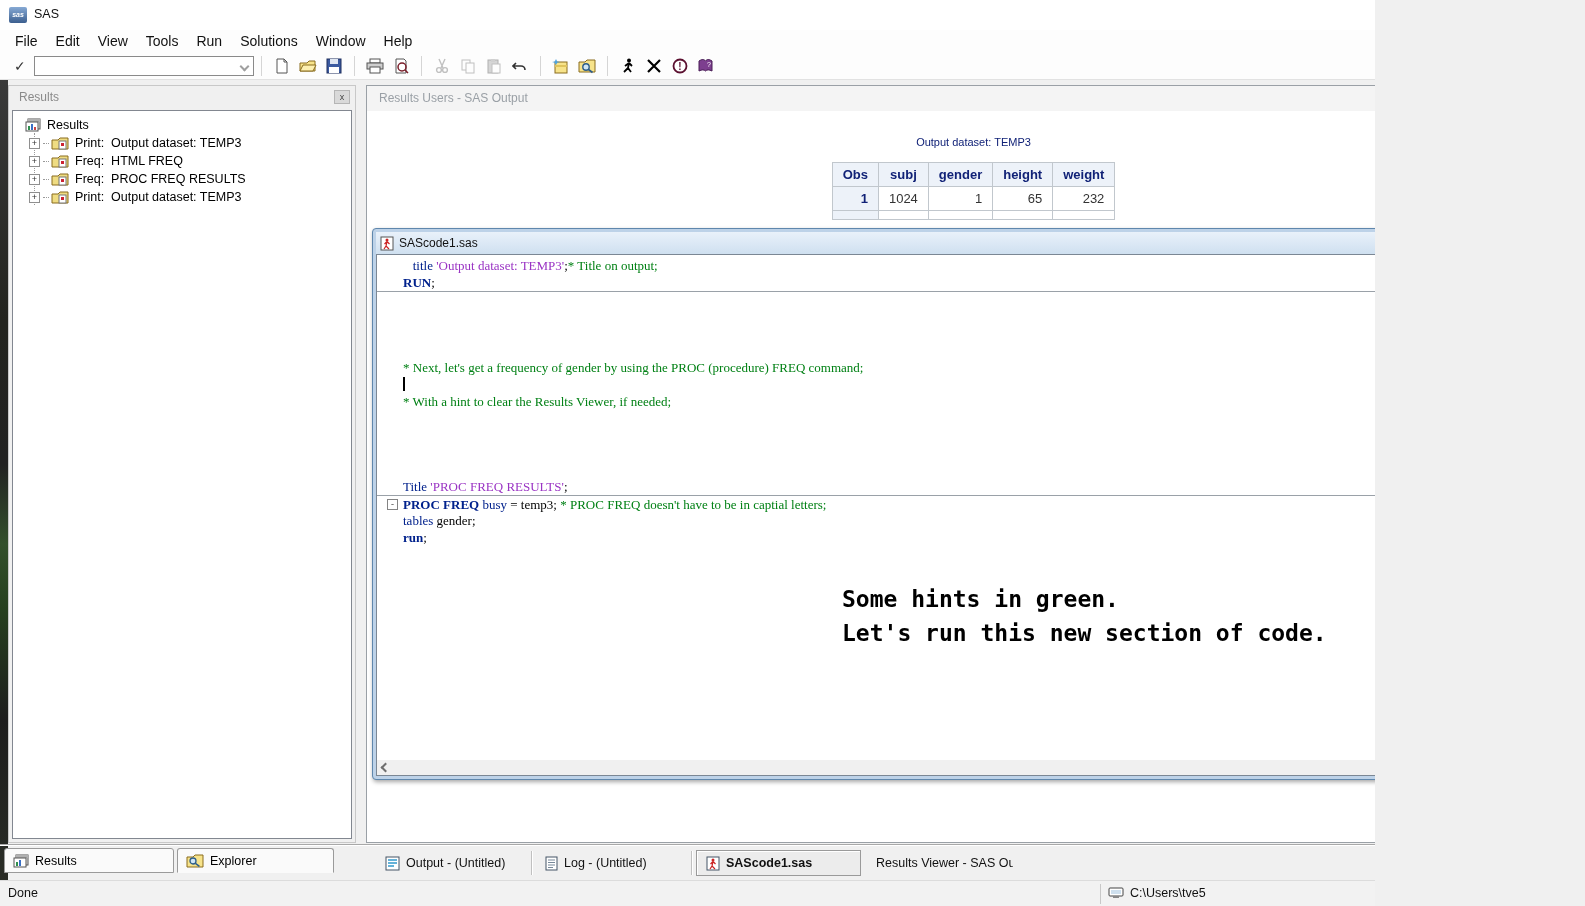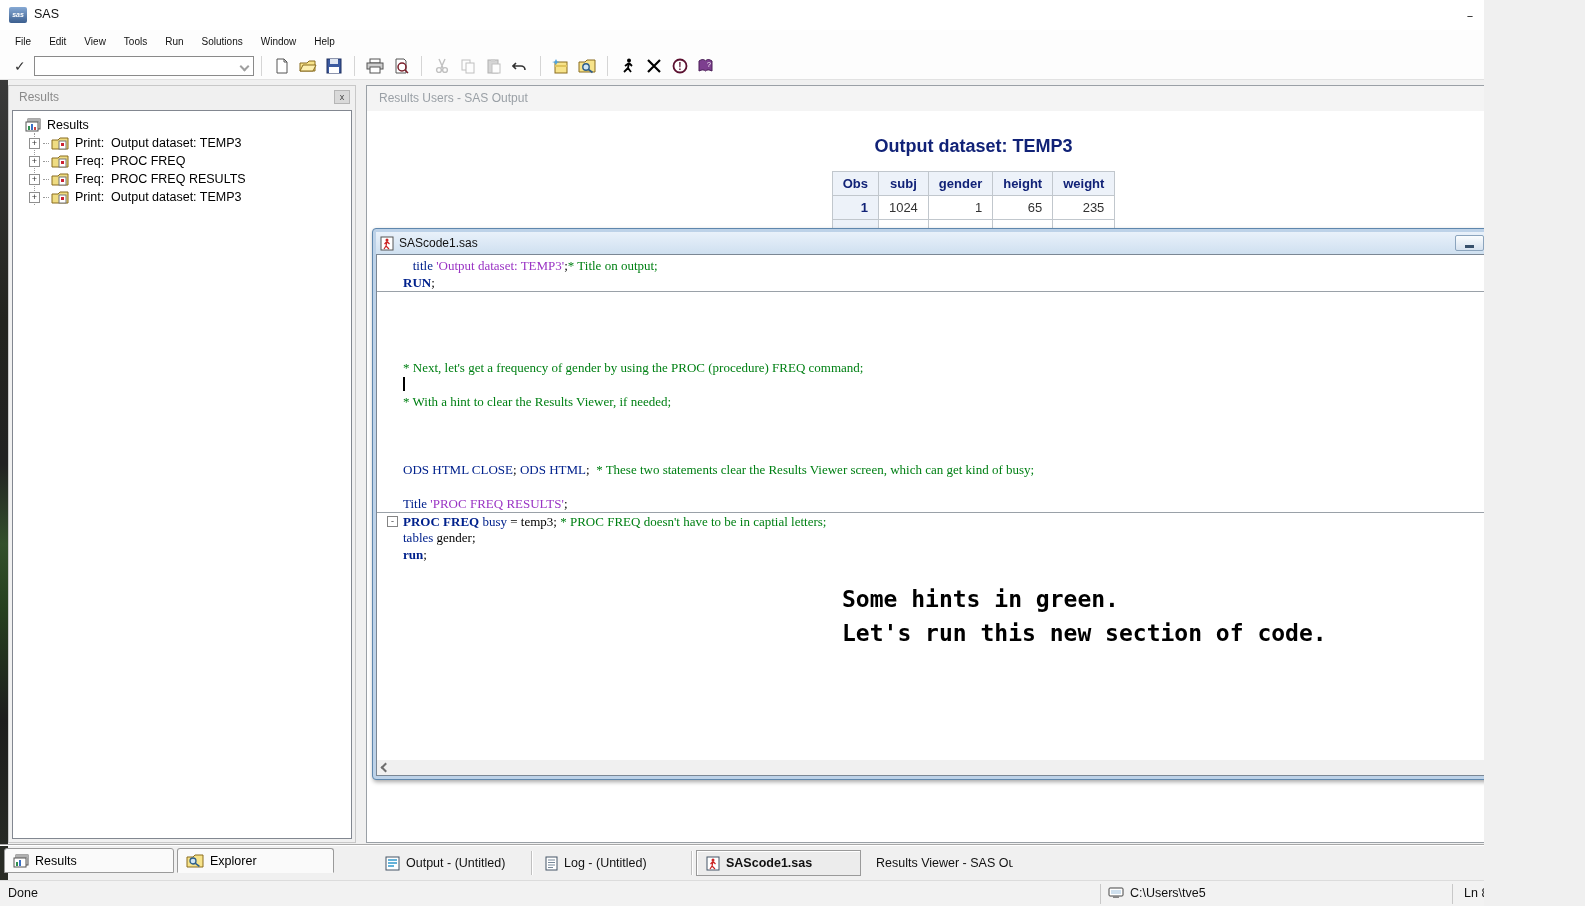--- a/index.html
+++ b/index.html
@@ -1,33 +1,33 @@
 <!DOCTYPE html>
 <html style="--kw: #00218c; --com: #008014; --str: #9a34c4; --head: #112277; --thbg: #edf2f9; --closebg: #d35240;"><head>
 <meta charset="utf-8">
 <style>
   * { margin:0; padding:0; box-sizing:border-box; }
   html,body { width:1585px; height:906px; overflow:hidden; background:#f0f0f0;
               font-family:"Liberation Sans", sans-serif; }
-  .app { position:relative; width:1484px; height:906px; background:#f0abfc; overflow:hidden; }
+  .app { position:relative; width:1375px; height:906px; background:#f0abfc; overflow:hidden; }
 
   
   .titlebar { position:absolute; left:0; top:0; width:1585px; height:30px; background:#ffffff; }
   .sas-logo { position:absolute; left:9px; top:7px; width:18px; height:16px; border-radius:2px;
               background:linear-gradient(#86a9d4,#3c5f8f); color:#fff; font-size:7px; font-style:italic;
               font-weight:bold; text-align:center; line-height:16px; }
   .app-title { position:absolute; left:34px; top:7px; font-size:12.5px; color:#111; }
   .win-controls { position:absolute; right:0; top:0; height:30px; display:flex; }
   .win-btn { width:46px; height:30px; display:flex; align-items:center; justify-content:center;
              font-size:13px; color:#222; font-family:"DejaVu Sans", sans-serif; }
 
   
   .menubar { position:absolute; left:0; top:30px; width:1585px; height:22px; background:#fdfdfd;
              display:flex; align-items:center; padding-left:6px; }
-  .menu-item { padding:2px 9px; font-size:10px; color:#111; }
+  .menu-item { padding:2px 9px; font-size:14px; color:#111; }
 
   
   .toolbar { position:absolute; left:0; top:52px; width:1585px; height:28px; background:#fdfdfd;
              border-bottom:1px solid #e2e2e2; display:flex; align-items:center; }
   .tb-check { margin:0 8px 0 14px; color:#333; font-size:14px; }
   .combo { position:relative; width:220px; height:20px; border:1px solid #8a8a8a; background:#fff; }
   .combo input { position:absolute; left:2px; top:1px; width:198px; height:16px; border:none; outline:none;
                  font-size:12px; font-family:"Liberation Sans",sans-serif; }
   .combo .chev { position:absolute; right:5px; top:6px; }
   .tb-sep { width:1px; height:20px; border-left:1px solid #d5d5d5; margin:0 7px; }
@@ -74,21 +74,21 @@
           border-radius:3px 3px 0 0; display:flex; align-items:center; padding-left:8px; font-size:12.5px; gap:6px; }
   .ltab.results { left:4px; width:170px; }
   .ltab.explorer { left:177px; width:157px; border-bottom-color:#fafafa; }
 
   
   .rv-window { position:absolute; left:366px; top:5px; width:1215px; height:758px;
                border:1px solid #9aa0a6; background:#fff; }
   .rv-titlebar { position:absolute; left:0; top:0; width:100%; height:25px; background:#f4f4f4;
                  color:#9aa0a6; font-size:12px; line-height:25px; padding-left:12px; }
   .rv-content { position:absolute; left:0; top:25px; right:0; bottom:0; background:#fff; overflow:hidden; }
-  .rv-heading { margin-top:25px; text-align:center; color:var(--head,#112277); font-weight:bold; font-size:18px; }
+  .rv-heading { margin-top:25px; text-align:center; color:var(--head,#112277); font-weight:normal; font-size:11px; }
   .sas-table { margin:14px auto 0 auto; border-collapse:collapse; font-size:13px; }
   .sas-table th { background:var(--thbg,#edf2f9); color:var(--head,#112277); font-weight:bold;
                   border:1px solid #c1c7cd; padding:4px 10px; text-align:center; }
   .sas-table td { border:1px solid #c1c7cd; padding:4px 10px; text-align:right; color:#333; min-width:30px; }
   .sas-table td.obs { background:var(--thbg,#edf2f9); color:var(--head,#112277); font-weight:bold; }
   .sas-table tr.partial td { padding:0; height:9px; }
   .rv-vscroll { position:absolute; right:1px; top:26px; width:18px; bottom:1px; background:#fafafa; }
   .rv-vscroll .arr { position:absolute; left:4px; }
   .rv-vscroll .arr.top { top:7px; }
   .rv-vscroll .arr.bot { bottom:7px; }
@@ -322,21 +322,21 @@
                 </svg></span>
             <span class="tree-label">Print:  Output dataset: TEMP3</span>
           </div>
           <div class="tree-row child">
             <span class="expander">+</span><span class="tree-dots"></span>
             <span class="tree-ico"><svg width="18" height="14">
                   <path d="M1 4h6l2-2h8v11H1z" fill="#efdc82" stroke="#8a6d1f"></path>
                   <rect x="8" y="5" width="7" height="8" fill="#fff" stroke="#777"></rect>
                   <rect x="10" y="7" width="3" height="3" fill="#c23"></rect>
                 </svg></span>
-            <span class="tree-label">Freq:  PROC FREQ</span>
+            <span class="tree-label">Freq:  HTML FREQ</span>
           </div>
           <div class="tree-row child">
             <span class="expander">+</span><span class="tree-dots"></span>
             <span class="tree-ico"><svg width="18" height="14">
                   <path d="M1 4h6l2-2h8v11H1z" fill="#efdc82" stroke="#8a6d1f"></path>
                   <rect x="8" y="5" width="7" height="8" fill="#fff" stroke="#777"></rect>
                   <rect x="10" y="7" width="3" height="3" fill="#c23"></rect>
                 </svg></span>
             <span class="tree-label">Freq:  PROC FREQ RESULTS</span>
           </div>
@@ -385,21 +385,21 @@
             <th>subj</th>
             <th>gender</th>
             <th>height</th>
             <th>weight</th>
           </tr>
           <tr>
             <td class="obs">1</td>
             <td>1024</td>
             <td>1</td>
             <td>65</td>
-            <td>235</td>
+            <td>232</td>
           </tr>
           <tr class="partial">
             <td class="obs"></td>
                 <td></td>
                 <td></td>
                 <td></td>
                 <td></td>
           </tr>
         </tbody>
           </table>
@@ -472,24 +472,20 @@
                 <span class="lm"></span>
                 <span class="lt"></span>
               </div>
               <div class="code-line">
                 <span class="lm"></span>
                 <span class="lt"></span>
               </div>
               <div class="code-line">
                 <span class="lm"></span>
                 <span class="lt"></span>
-              </div>
-              <div class="code-line">
-                <span class="lm"></span>
-                <span class="lt"><span class="seg-kw">ODS HTML CLOSE</span><span class="seg-plain">; </span><span class="seg-kw">ODS HTML</span><span class="seg-plain">;  </span><span class="seg-com">* These two statements clear the Results Viewer screen, which can get kind of busy;</span></span>
               </div>
               <div class="code-line">
                 <span class="lm"></span>
                 <span class="lt"></span>
               </div>
               <div class="code-line">
                 <span class="lm"></span>
                 <span class="lt"><span class="seg-kw">Title </span><span class="seg-str">'PROC FREQ RESULTS'</span><span class="seg-plain">;</span></span>
               </div>
               <div class="code-line divider">

